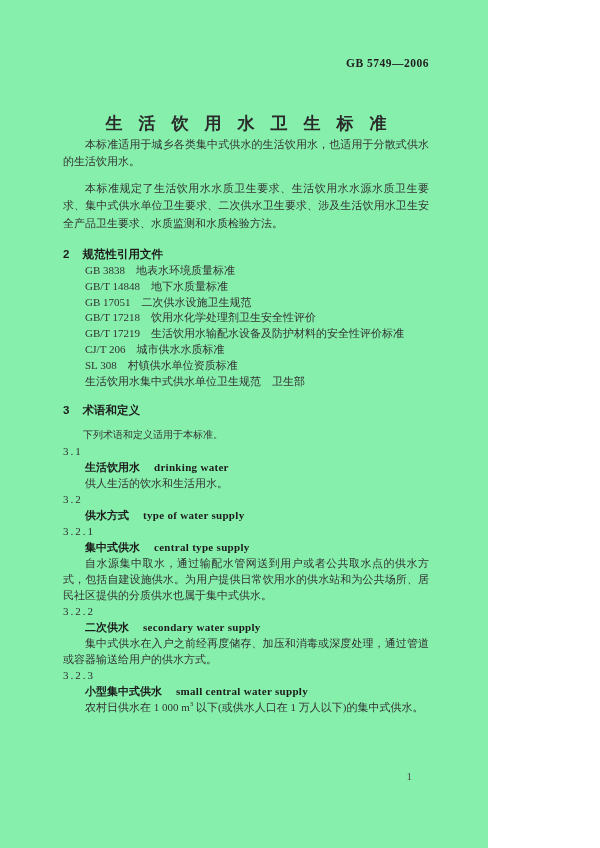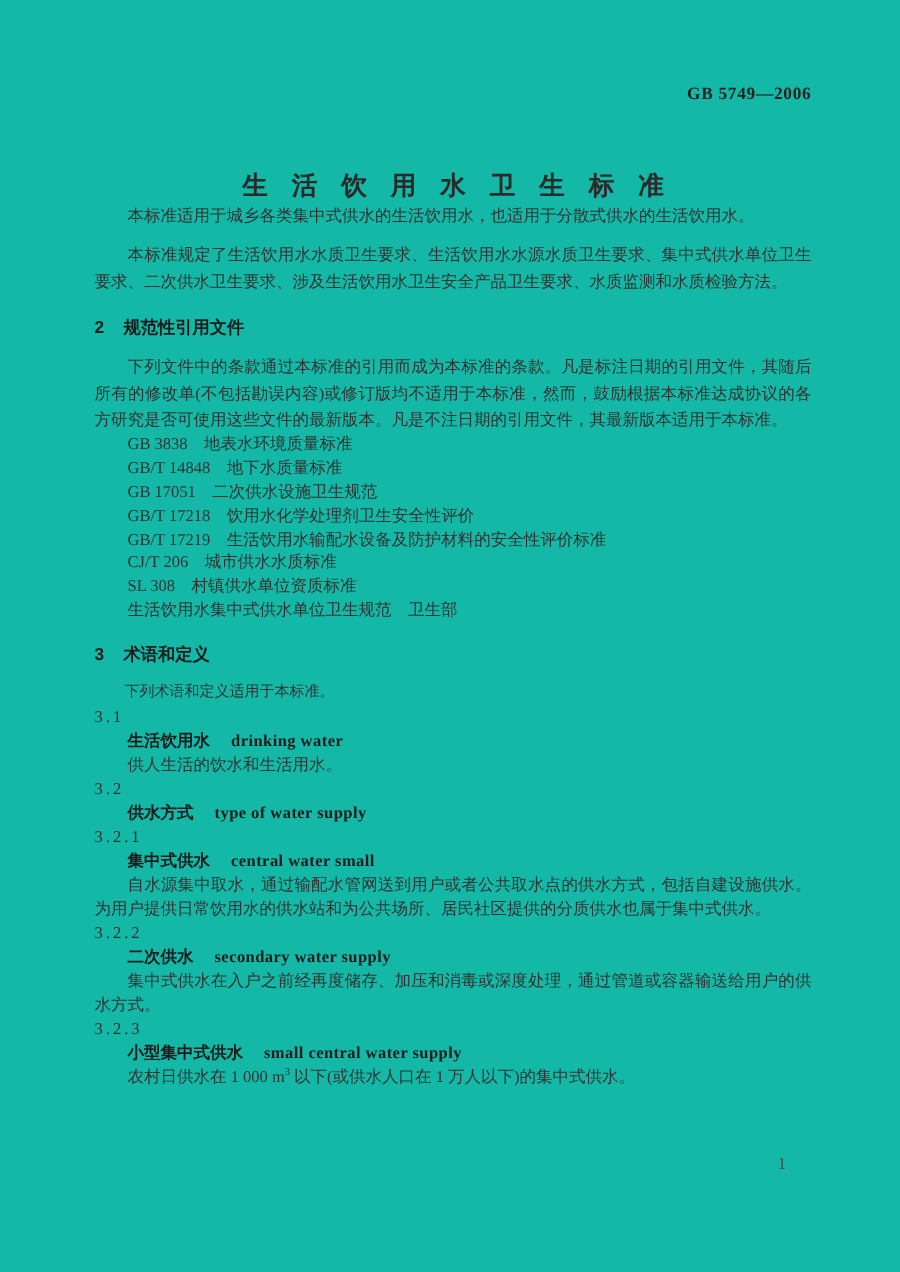--- a/index.html
+++ b/index.html
@@ -1,19 +1,19 @@
 <!DOCTYPE html>
 <html lang="zh"><head>
 <meta charset="utf-8">
 <style>
   html,body{margin:0;padding:0;background:#ffffff;}
   .page{
     position:relative;
-    width:600px;height:848px;
-    background:#14b8a6;
+    width:488px;height:848px;
+    background:#86efac;
     box-sizing:border-box;
     padding:56px 59px 0 63px;
     font-family:"Liberation Serif","DejaVu Serif",serif;
     color:#333232;
     overflow:hidden;
   }
   .doc-number{
     text-align:right;
     font-family:"Liberation Serif","DejaVu Serif",serif;
     font-weight:700;
@@ -105,21 +105,20 @@
   <div class="doc-number">GB 5749—2006</div>
 
   <div class="title">生活饮用水卫生标准</div>
 
   <p class="body-p">本标准适用于城乡各类集中式供水的生活饮用水，也适用于分散式供水的生活饮用水。</p>
   <p class="body-p" style="margin-top:9px;">本标准规定了生活饮用水水质卫生要求、生活饮用水水源水质卫生要求、集中式供水单位卫生要求、二次供水卫生要求、涉及生活饮用水卫生安全产品卫生要求、水质监测和水质检验方法。</p>
 
   <div class="sec-h mt14">
     <span class="sec-no">2</span><span>规范性引用文件</span>
   </div>
-  <p class="body-p" style="margin-top:9px;">下列文件中的条款通过本标准的引用而成为本标准的条款。凡是标注日期的引用文件，其随后所有的修改单(不包括勘误内容)或修订版均不适用于本标准，然而，鼓励根据本标准达成协议的各方研究是否可使用这些文件的最新版本。凡是不注日期的引用文件，其最新版本适用于本标准。</p>
 
   <div class="refs">
     <div class="ref-line"><span>GB 3838</span><span class="ref-name">地表水环境质量标准</span></div>
     <div class="ref-line"><span>GB/T 14848</span><span class="ref-name">地下水质量标准</span></div>
     <div class="ref-line"><span>GB 17051</span><span class="ref-name">二次供水设施卫生规范</span></div>
     <div class="ref-line"><span>GB/T 17218</span><span class="ref-name">饮用水化学处理剂卫生安全性评价</span></div>
     <div class="ref-line"><span>GB/T 17219</span><span class="ref-name">生活饮用水输配水设备及防护材料的安全性评价标准</span></div>
     <div class="ref-line"><span>CJ/T 206</span><span class="ref-name">城市供水水质标准</span></div>
     <div class="ref-line"><span>SL 308</span><span class="ref-name">村镇供水单位资质标准</span></div>
     <div class="ref-line"><span>生活饮用水集中式供水单位卫生规范</span><span class="ref-name">卫生部</span></div>
@@ -138,21 +137,21 @@
     </div>
     <p class="def-p">供人生活的饮水和生活用水。</p>
 
     <div class="clause-no">3.2</div>
     <div class="term-line">
       <span class="term-cn">供水方式</span><span class="term-en">type of water supply</span>
     </div>
 
     <div class="clause-no">3.2.1</div>
     <div class="term-line">
-      <span class="term-cn">集中式供水</span><span class="term-en">central water small</span>
+      <span class="term-cn">集中式供水</span><span class="term-en">central type supply</span>
     </div>
     <p class="def-p">自水源集中取水，通过输配水管网送到用户或者公共取水点的供水方式，包括自建设施供水。为用户提供日常饮用水的供水站和为公共场所、居民社区提供的分质供水也属于集中式供水。</p>
 
     <div class="clause-no">3.2.2</div>
     <div class="term-line">
       <span class="term-cn">二次供水</span><span class="term-en">secondary water supply</span>
     </div>
     <p class="def-p">集中式供水在入户之前经再度储存、加压和消毒或深度处理，通过管道或容器输送给用户的供水方式。</p>
 
     <div class="clause-no">3.2.3</div>

